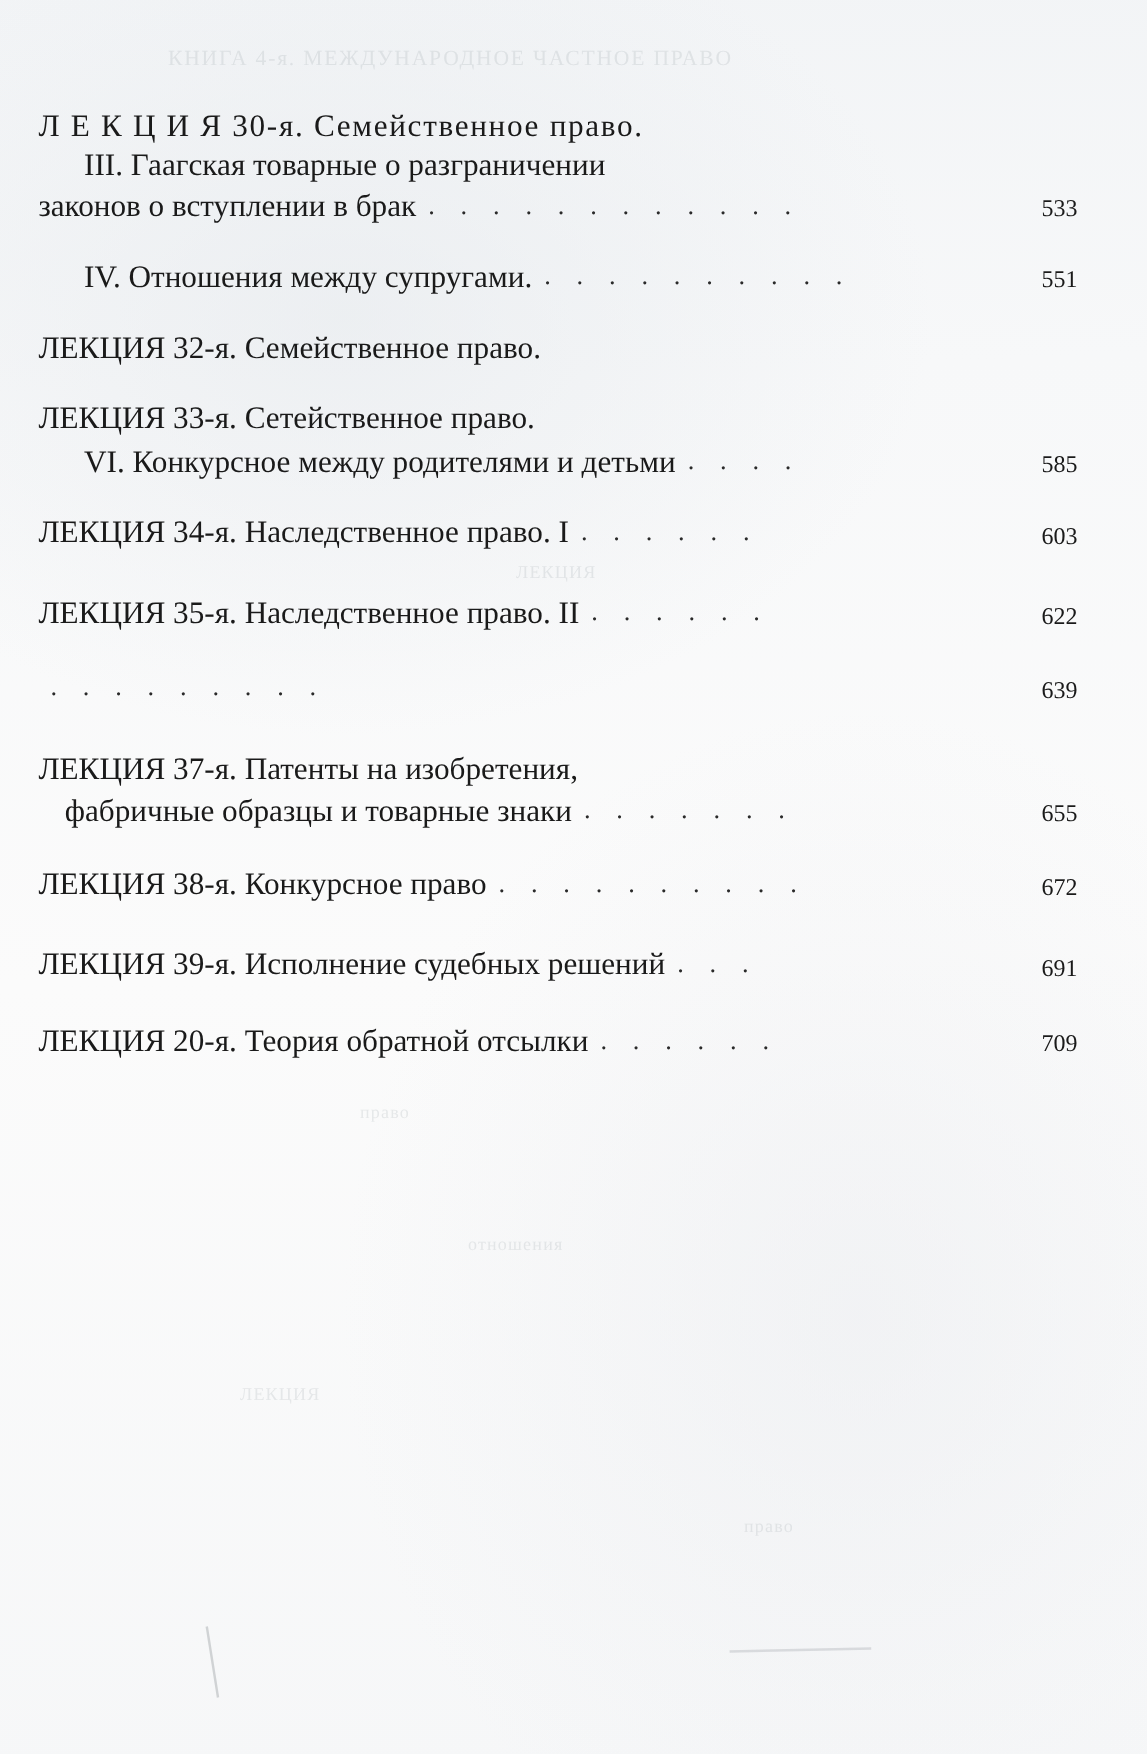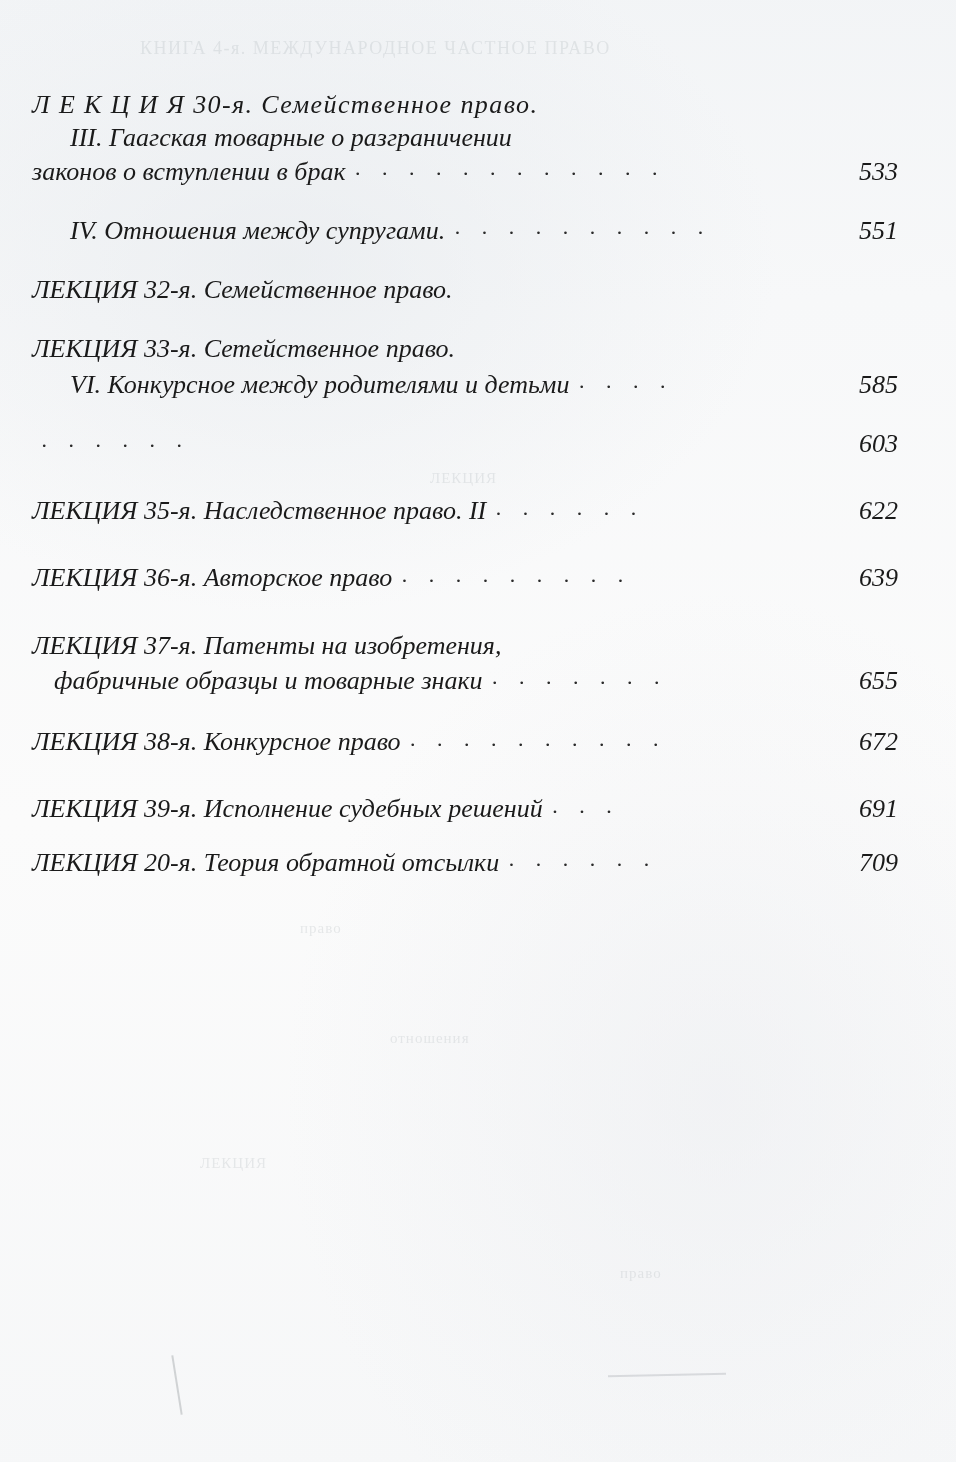--- a/index.html
+++ b/index.html
@@ -57,46 +57,45 @@
     left: 0;
     width: 956px;
     padding: 0 58px 0 32px;
     box-sizing: border-box;
   }
   .entry {
     margin-bottom: 26px;
   }
   .line {
     display: flex;
-    align-items: center;
+    align-items: flex-end;
     font-size: 26px;
     line-height: 1.28;
     white-space: nowrap;
-    font-style: italic;
   }
   .line.indent {
     padding-left: 38px;
   }
   .txt {
     flex: 0 0 auto;
   }
   .leader {
     flex: 1 1 auto;
     overflow: hidden;
     margin: 0 10px;
     position: relative;
     top: -3px;
     color: #2a2a2a;
     letter-spacing: 8px;
     font-size: 22px;
     white-space: nowrap;
   }
   .pg {
     flex: 0 0 auto;
-    font-size: 26px;
+    font-size: 20px;
     min-width: 58px;
     text-align: right;
   }
   
   .wide-title { letter-spacing: 1.4px; }
   .entry.two-line .line:first-child { margin-bottom: 2px; }
 </style>
 </head>
 <body>
 
@@ -148,36 +147,36 @@
       </div>
       <div class="line indent">
         <span class="txt">VI. Конкурсное между родителями и детьми</span>
         <span class="leader">. . . .</span>
         <span class="pg">585</span>
       </div>
     </div>
 
     <div class="entry" style="margin-bottom:34px;">
       <div class="line">
+        <span class="txt">ЛЕКЦИЯ 34-я. Наследственное право. I</span>
         <span class="leader">. . . . . .</span>
         <span class="pg">603</span>
       </div>
     </div>
 
     <div class="entry" style="margin-bottom:34px;">
       <div class="line">
         <span class="txt">ЛЕКЦИЯ  35-я. Наследственное право. II</span>
         <span class="leader">. . . . . .</span>
         <span class="pg">622</span>
       </div>
     </div>
 
     <div class="entry" style="margin-bottom:34px;">
       <div class="line">
-        <span class="txt">ЛЕКЦИЯ 36-я. Авторское право</span>
         <span class="leader">. . . . . . . . .</span>
         <span class="pg">639</span>
       </div>
     </div>
 
     <div class="entry two-line" style="margin-bottom:28px;">
       <div class="line">
         <span class="txt">ЛЕКЦИЯ 37-я. Патенты  на  изобретения,</span>
       </div>
       <div class="line" style="padding-left:22px;">
@@ -188,21 +187,21 @@
     </div>
 
     <div class="entry" style="margin-bottom:34px;">
       <div class="line">
         <span class="txt">ЛЕКЦИЯ  38-я. Конкурсное  право</span>
         <span class="leader">. . . . . . . . . .</span>
         <span class="pg">672</span>
       </div>
     </div>
 
-    <div class="entry" style="margin-bottom:20px;">
+    <div class="entry" style="margin-bottom:30px;">
       <div class="line">
         <span class="txt">ЛЕКЦИЯ  39-я. Исполнение  судебных  решений</span>
         <span class="leader">. . .</span>
         <span class="pg">691</span>
       </div>
     </div>
 
     <div class="entry" style="margin-bottom:0;">
       <div class="line">
         <span class="txt">ЛЕКЦИЯ 20-я.  Теория  обратной отсылки</span>

